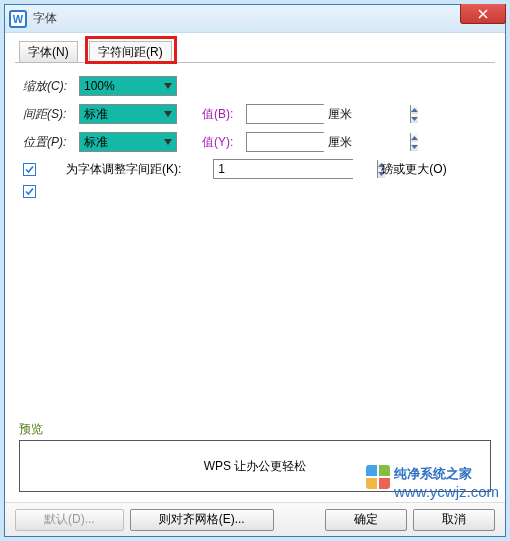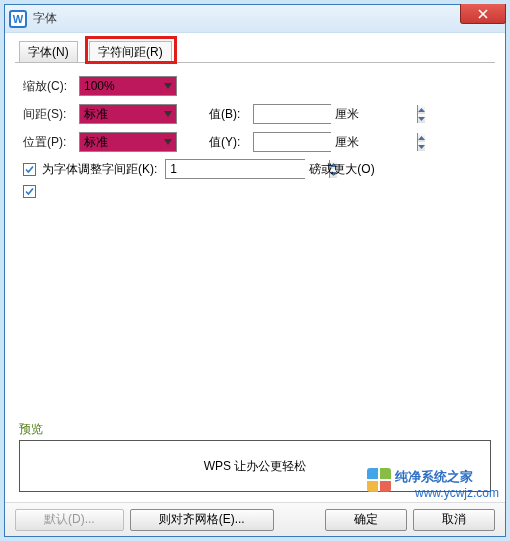--- a/index.html
+++ b/index.html
@@ -12,52 +12,52 @@
   .close-btn svg { width:10px; height:10px; }
   .body { flex:1; position:relative; }
   .tabs { position:relative; margin:8px 10px 0 10px; height:22px; border-bottom:1px solid #bbb; }
   .tab { position:absolute; top:0; height:22px; line-height:20px; padding:0 8px; border:1px solid #bbb; background:linear-gradient(to bottom,#fdfdfd,#e6e6e6); border-bottom:1px solid #bbb; cursor:pointer; }
   .tab.active { background:#f8f8f8; border-bottom:1px solid #f8f8f8; z-index:2; }
   .tab1 { left:4px; }
   .tab2 { left:74px; }
   .red-hl { position:absolute; left:80px; top:3px; width:92px; height:28px; border:3px solid #e21b1b; pointer-events:none; z-index:5;}
   .form { padding:12px 16px 0 18px; }
   .row { display:flex; align-items:center; margin-bottom:6px; height:22px;}
-  .row .lbl { width:56px; color:#222; }
-  .row .lbl2 { width:44px; color:#000000; margin-left:32px;}
-  .combo { position:relative; width:98px; height:20px; border:1px solid #888; background:#be185d; display:flex; align-items:center; }
+  .row .lbl { width:56px; color:#222;font-style:italic; }
+  .row .lbl2 { width:44px; color:#a21caf; margin-left:25px;}
+  .combo { position:relative; width:98px; height:20px; border:1px solid #888; background:#14b8a6; display:flex; align-items:center; }
   .combo .txt { flex:1; padding:0 4px; }
   .combo .arrow { width:16px; display:flex; align-items:center; justify-content:center; cursor:pointer;}
   .combo .arrow svg { width:8px; height:6px; }
   .spin { display:flex; width:78px; height:20px; border:1px solid #888; background:#fff; }
   .spin input { flex:1; border:none; outline:none; padding:0 4px; font-size:12px; }
   .spin .btns { width:16px; display:flex; flex-direction:column; border-left:1px solid #888; }
   .spin .btns div { flex:1; display:flex; align-items:center; justify-content:center; background:linear-gradient(to bottom,#fdfdfd,#e0e0e0); cursor:pointer;}
   .spin .btns svg { width:7px; height:4px; }
   .unit { margin-left:4px; }
-  .chkrow { display:flex; align-items:center; margin:6px 0 4px 0; }
+  .chkrow { display:flex; align-items:center; margin:6px 0 4px 0;gap:24px; }
   .chk { width:13px; height:13px; border:1px solid #2a7ad1; background:#fff; display:flex; align-items:center; justify-content:center; margin-right:6px; cursor:pointer;}
   .chk svg { width:9px; height:9px; }
   .spin-wide { width:140px; }
   .preview-wrap { position:absolute; left:14px; right:14px; bottom:44px; }
   .preview-lbl { margin-bottom:2px; color:#4d7c0f;margin-top:28px; }
   .preview-box { height:52px; border:1px solid #555; display:flex; align-items:center; justify-content:center; font-size:13px; }
   .footer { position:absolute; left:0; right:0; bottom:0; height:34px; border-top:1px solid #ddd; background:linear-gradient(to bottom,#fafafa,#ececec); display:flex; align-items:center; padding:0 10px; }
   .btn { height:22px; padding:0 28px; border:1px solid #8a8a8a; background:linear-gradient(to bottom,#fdfdfd,#e3e3e3); cursor:pointer; display:flex; align-items:center; border-radius:2px;}
   .btn.disabled { color:#999; border-color:#bfbfbf; cursor:default; }
   .btn + .btn { margin-left:6px; }
   .footer-right { margin-left:auto; display:flex; }
   .watermark { position:absolute; right:6px; bottom:36px; opacity:.95; pointer-events:none; display:flex; }
   .watermark .logo { width:24px; height:24px; margin-right:4px; display:grid; grid-template-columns:1fr 1fr; grid-template-rows:1fr 1fr; gap:2px;}
   .watermark .logo div:nth-child(1){background:#3aa0e8;border-top-left-radius:3px;}
   .watermark .logo div:nth-child(2){background:#7fba3c;border-top-right-radius:3px;}
   .watermark .logo div:nth-child(3){background:#f2b53a;border-bottom-left-radius:3px;}
   .watermark .logo div:nth-child(4){background:#e85c4a;border-bottom-right-radius:3px;}
   .watermark .wt1 { font-size:13px; font-weight:bold; color:#2268c2; }
-  .watermark .wt2 { font-size:12px; color:#2268c2;margin-left:20px; }
+  .watermark .wt2 { font-size:15px; color:#2268c2; }
 </style>
 </head>
 <body>
 
 <div class="window">
   <div class="titlebar">
     <div class="app-icon">W</div>
     <div class="title-text">字体</div>
     <div class="close-btn">
       <svg viewBox="0 0 10 10">

